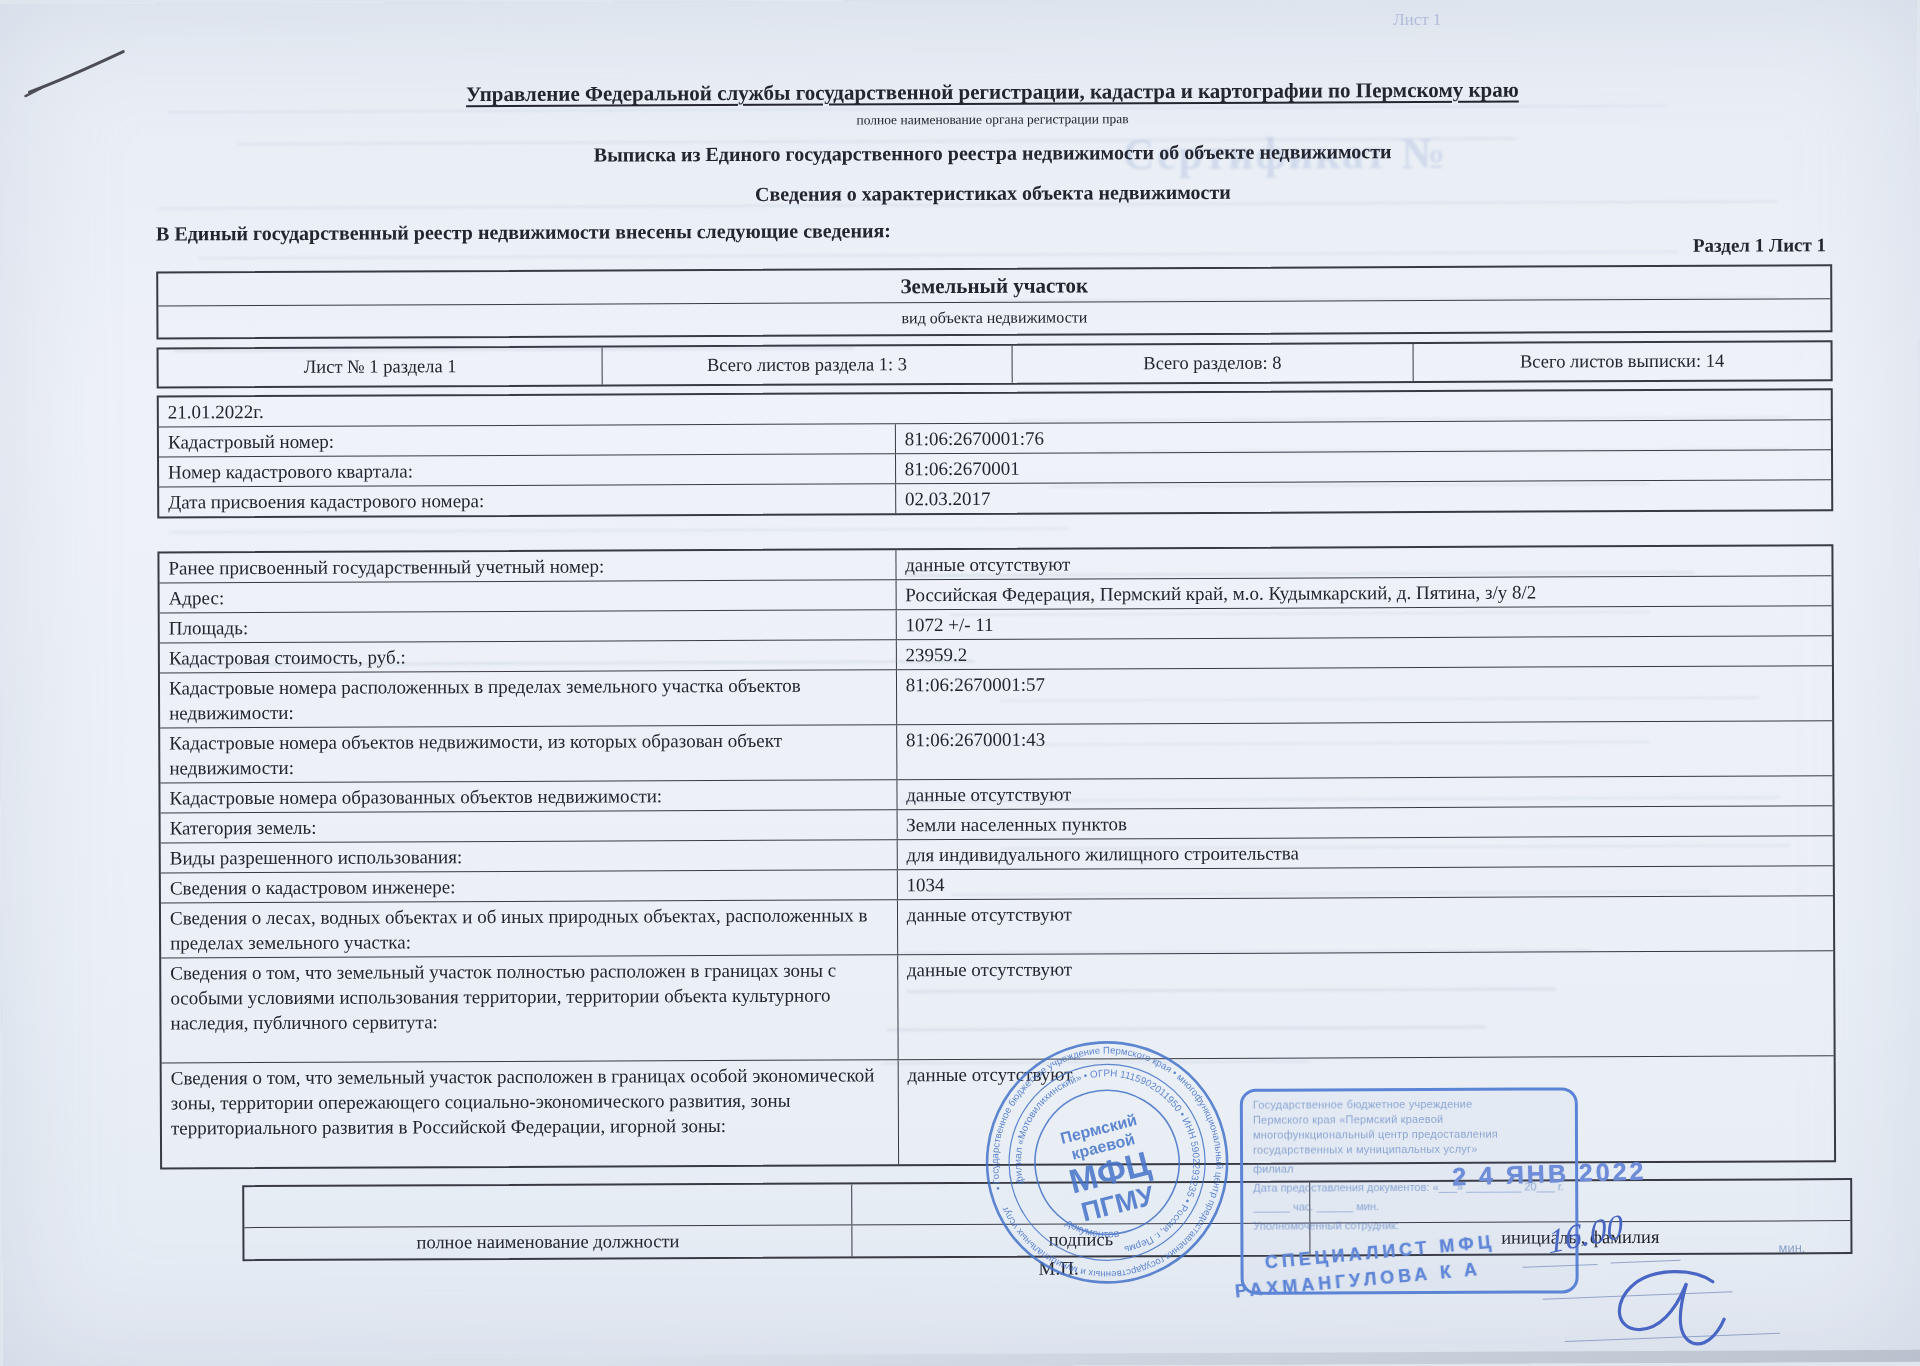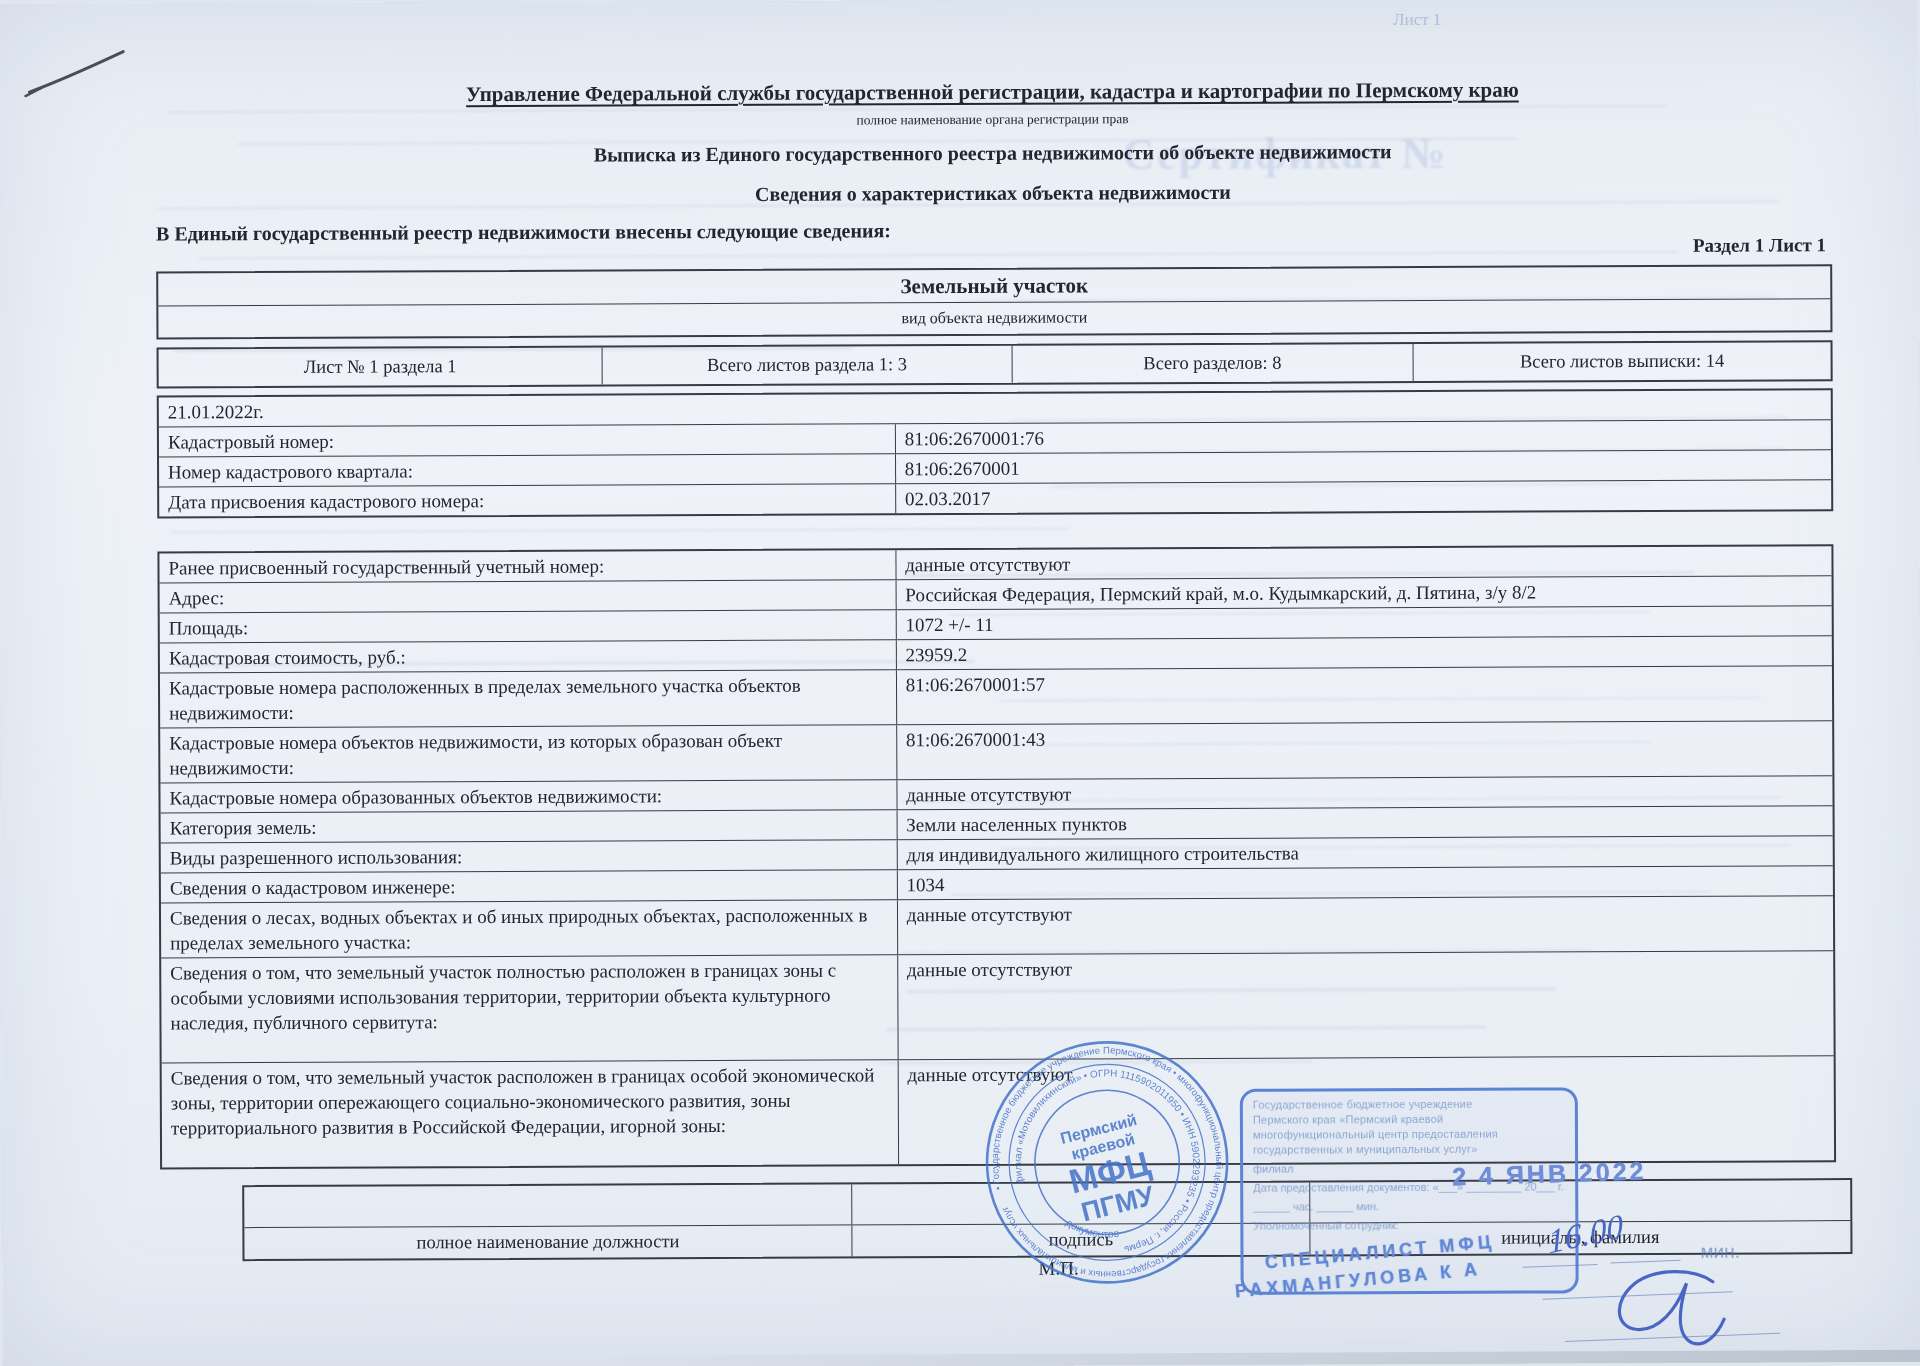--- a/index.html
+++ b/index.html
@@ -58,22 +58,22 @@
   .rect-stamp .frm{margin-top:4px;filter:blur(.3px);}
   .date-stamp{left:1450px;top:1162px;font-family:"Liberation Sans",sans-serif;
     font-size:25px;font-weight:bold;letter-spacing:3px;color:#6e8cd8;
     transform:rotate(-1.5deg);text-shadow:0 0 1px #6e8cd8;}
   .officer-stamp{font-family:"Liberation Sans",sans-serif;font-weight:bold;color:#5f85d6;
     letter-spacing:4px;transform:rotate(-5deg);text-shadow:0 0 1px rgba(95,133,214,.7);filter:blur(.2px);}
   .officer1{left:1262px;top:1244px;font-size:18px;}
   .officer2{left:1232px;top:1272px;font-size:18px;}
   .hand-time{left:1545px;top:1218px;font-size:34px;font-style:italic;color:#4a66c4;
     transform:rotate(-12deg) skewX(-8deg);font-family:"Liberation Serif",serif;}
-  .minutes{left:1698px;top:1244px;font-family:"Liberation Sans",sans-serif;
-    font-size:19px;color:rgba(90,120,180,.65);}
+  .minutes{left:1776px;top:1244px;font-family:"Liberation Sans",sans-serif;
+    font-size:13px;color:rgba(90,120,180,.65);}
   .blank-line{position:absolute;height:0;border-bottom:1.6px solid rgba(80,110,170,.55);}
   .sig{left:1575px;top:1268px;width:170px;height:90px;transform:rotate(6deg);}
   
   .pencil{left:18px;top:36px;width:130px;height:70px;}
   .ghost-line{position:absolute;background:rgba(110,130,165,.12);border-radius:2px;filter:blur(1px);}
   .ghost-cert{left:1125px;top:130px;font-size:44px;font-weight:bold;
     color:rgba(120,145,200,.22);letter-spacing:2px;filter:blur(1.2px);}
   .ghost-sheet{left:1396px;top:12px;font-size:17px;color:rgba(110,135,190,.45);filter:blur(.5px);text-align:right;}
   .scan-strip{left:0;bottom:0;width:1920px;height:12px;
     background:linear-gradient(90deg,rgba(160,170,182,0) 30%,rgba(160,170,182,.55));}

